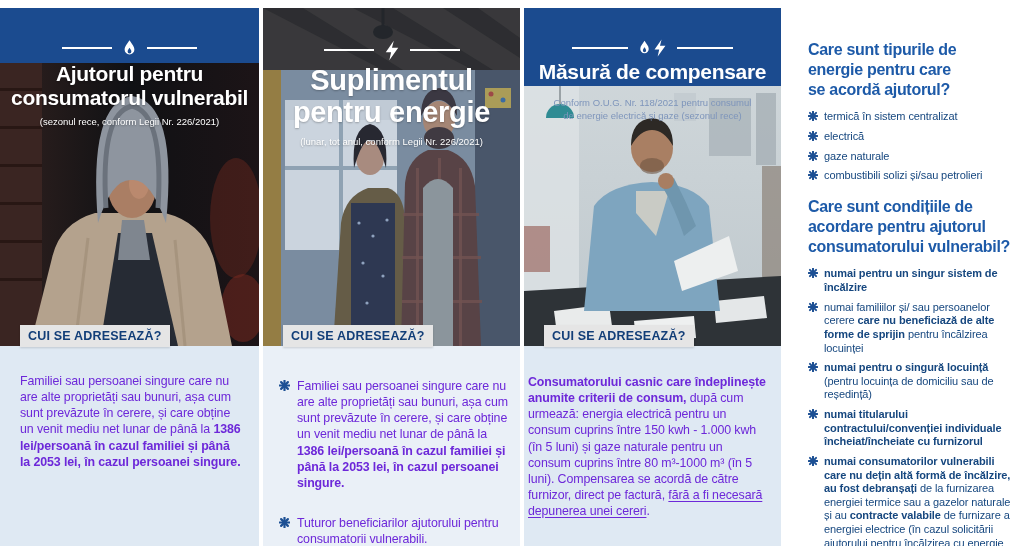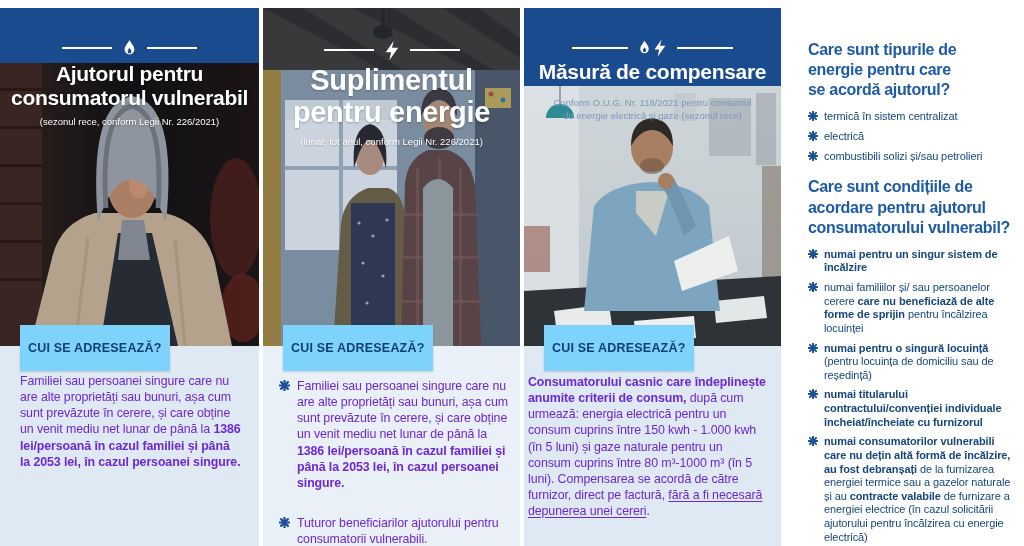--- a/index.html
+++ b/index.html
@@ -29,22 +29,22 @@
   .hicon svg{display:block;}
   .title{margin:4px 0 0;font-weight:bold;white-space:pre-line;line-height:1.12;letter-spacing:-0.3px;
          text-shadow:0 1px 2px rgba(0,0,0,0.25);}
   #col1 .title{font-size:21px;}
   #col2 .title{font-size:29px;}
   #col3 .title{font-size:21px;margin-top:2px;text-shadow:none;}
   .subtitle{margin-top:6px;font-size:9.5px;white-space:pre-line;line-height:1.4;
             text-shadow:0 1px 2px rgba(0,0,0,0.3);}
   #col3 .subtitle{color:#7e95bb;margin-top:12px;text-shadow:none;}
 
-  .cui{position:absolute;top:317px;left:20px;z-index:5;background:#7dd3fc;color:#123e78;
-       font-weight:bold;font-size:12.5px;padding:16px 8px;letter-spacing:0.2px;
+  .cui{position:absolute;top:317px;left:20px;z-index:5;background:#e5e5e5;color:#123e78;
+       font-weight:bold;font-size:12.5px;padding:4px 8px;letter-spacing:0.2px;
        box-shadow:0 1px 2px rgba(0,0,0,0.15);}
 
   .texts{position:absolute;top:338px;bottom:0;left:0;width:100%;box-sizing:border-box;
          font-size:12.4px;line-height:1.3;color:#6d28d9;letter-spacing:-0.1px;}
   #col1 .texts{background:#dfe9f3;padding:27px 16px 0 20px;}
   #col2 .texts{background:#eaf0f7;padding:32px 12px 0 16px;}
   #col3 .texts{background:#dfe9f3;padding:28px 14px 0 4px;}
 
   .rich-item{display:flex;gap:7px;margin-bottom:10px;}
   #col2 .rich-item{margin-bottom:24px;}
@@ -306,20 +306,33 @@
             <span class="bullet">
               <svg viewBox="0 0 12 12">
                 <g stroke="currentColor" stroke-width="2.4" stroke-linecap="round" fill="none">
                   <line x1="6" y1="0.8" x2="6" y2="11.2"></line>
                   <line x1="0.8" y1="6" x2="11.2" y2="6"></line>
                   <line x1="2.3" y1="2.3" x2="9.7" y2="9.7"></line>
                   <line x1="9.7" y1="2.3" x2="2.3" y2="9.7"></line>
                 </g>
               </svg>
             </span>
+            <div class="rich-text"><span>gaze naturale</span></div>
+          </div>
+          <div class="rich-item">
+            <span class="bullet">
+              <svg viewBox="0 0 12 12">
+                <g stroke="currentColor" stroke-width="2.4" stroke-linecap="round" fill="none">
+                  <line x1="6" y1="0.8" x2="6" y2="11.2"></line>
+                  <line x1="0.8" y1="6" x2="11.2" y2="6"></line>
+                  <line x1="2.3" y1="2.3" x2="9.7" y2="9.7"></line>
+                  <line x1="9.7" y1="2.3" x2="2.3" y2="9.7"></line>
+                </g>
+              </svg>
+            </span>
             <div class="rich-text"><span>combustibili solizi și/sau petrolieri</span></div>
           </div>
         </div>
       <h2 class="rp-heading rp-sec2">Care sunt condițiile de
 acordare pentru ajutorul
 consumatorului vulnerabil?</h2>
       <div class="rp-list">
           <div class="rich-item">
             <span class="bullet">
               <svg viewBox="0 0 12 12">

